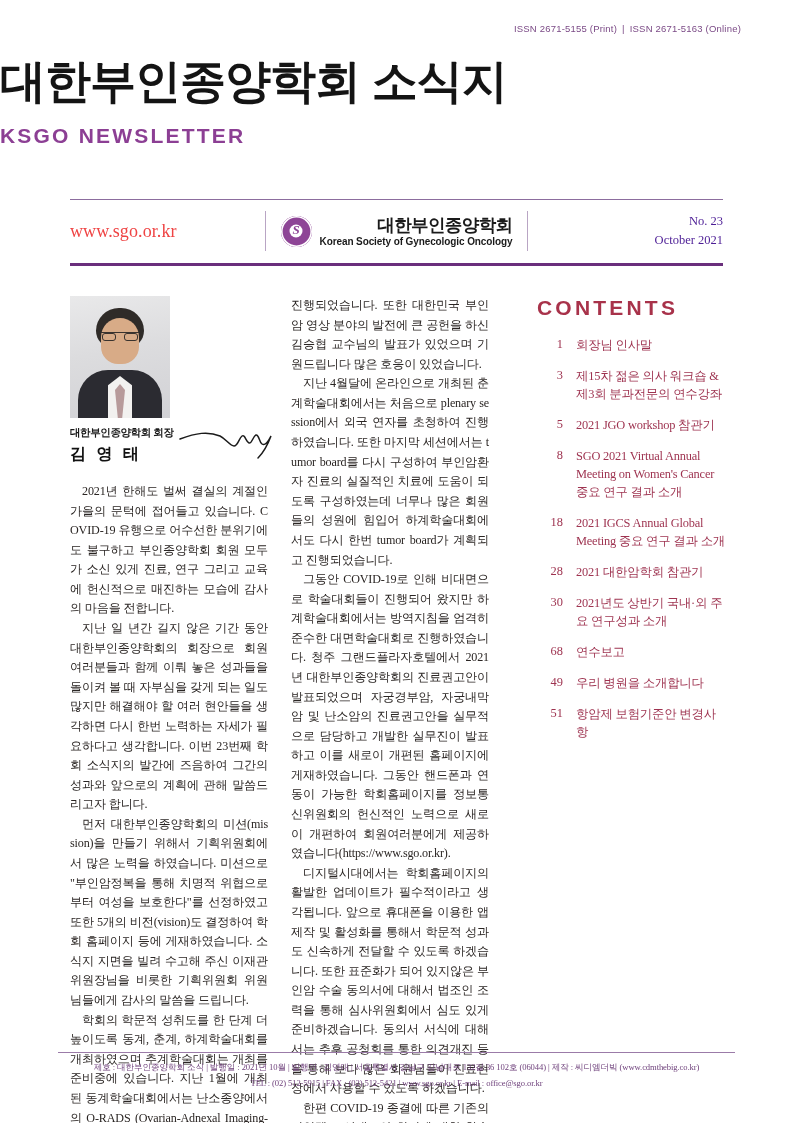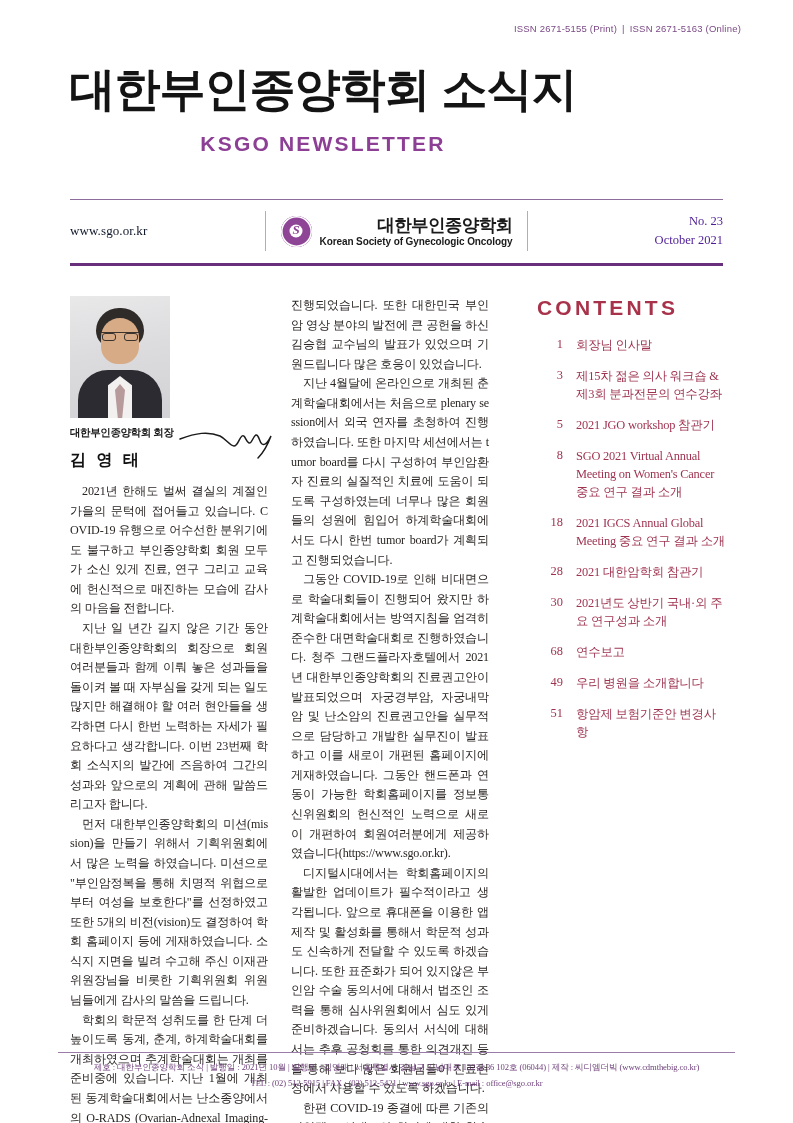--- a/index.html
+++ b/index.html
@@ -35,24 +35,23 @@
     white-space: nowrap;
   }
   .issn-sep {
     padding: 0 5px;
     color: #7b4a86;
   }
 
   
   .masthead {
     position: absolute;
-    top: 64px;
+    top: 56px;
     left: 0;
     width: 646px;
-    text-align: center;
   }
   .masthead-title-ko {
     font-family: "Liberation Sans", sans-serif;
     font-size: 46px;
     font-weight: 700;
     letter-spacing: -1px;
     color: #141414;
     line-height: 1.1;
   }
   .masthead-title-en {
@@ -77,22 +76,22 @@
     position: absolute;
     top: 207px;
     left: 70px;
     width: 653px;
     height: 48px;
     display: flex;
     align-items: center;
   }
   .header-left {
     width: 195px;
-    font-size: 13px;
-    color: #0f172a;
+    font-size: 18px;
+    color: #ef4444;
     letter-spacing: 0.1px;
   }
   .header-divider {
     width: 1px;
     align-self: stretch;
     margin: 4px 0;
     background: #b9a5c4;
   }
   .header-center {
     flex: 1;
@@ -244,21 +243,21 @@
     height: 46px;
   }
   .byline-role {
     font-family: "Liberation Sans", sans-serif;
     font-size: 10.5px;
     font-weight: 700;
     color: #1a1a1a;
     letter-spacing: -0.4px;
   }
   .byline-name {
-    margin-top: 10px;
+    margin-top: 4px;
     font-family: "Liberation Sans", sans-serif;
     font-size: 16px;
     font-weight: 700;
     color: #111111;
     letter-spacing: 3px;
   }
   .signature {
     position: absolute;
     right: -6px;
     top: -4px;

